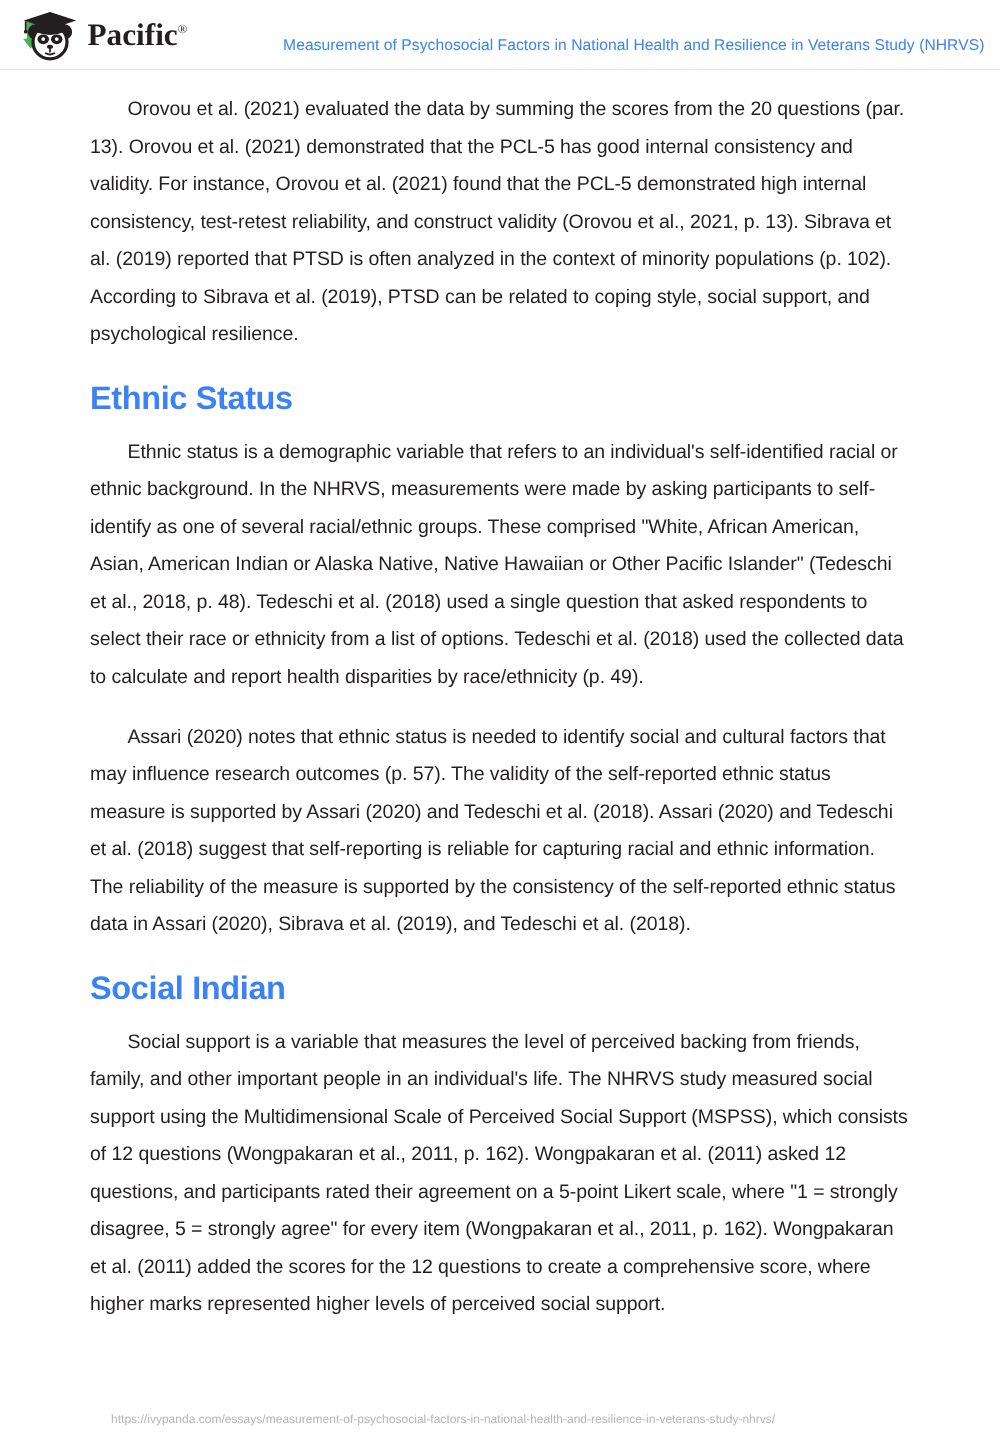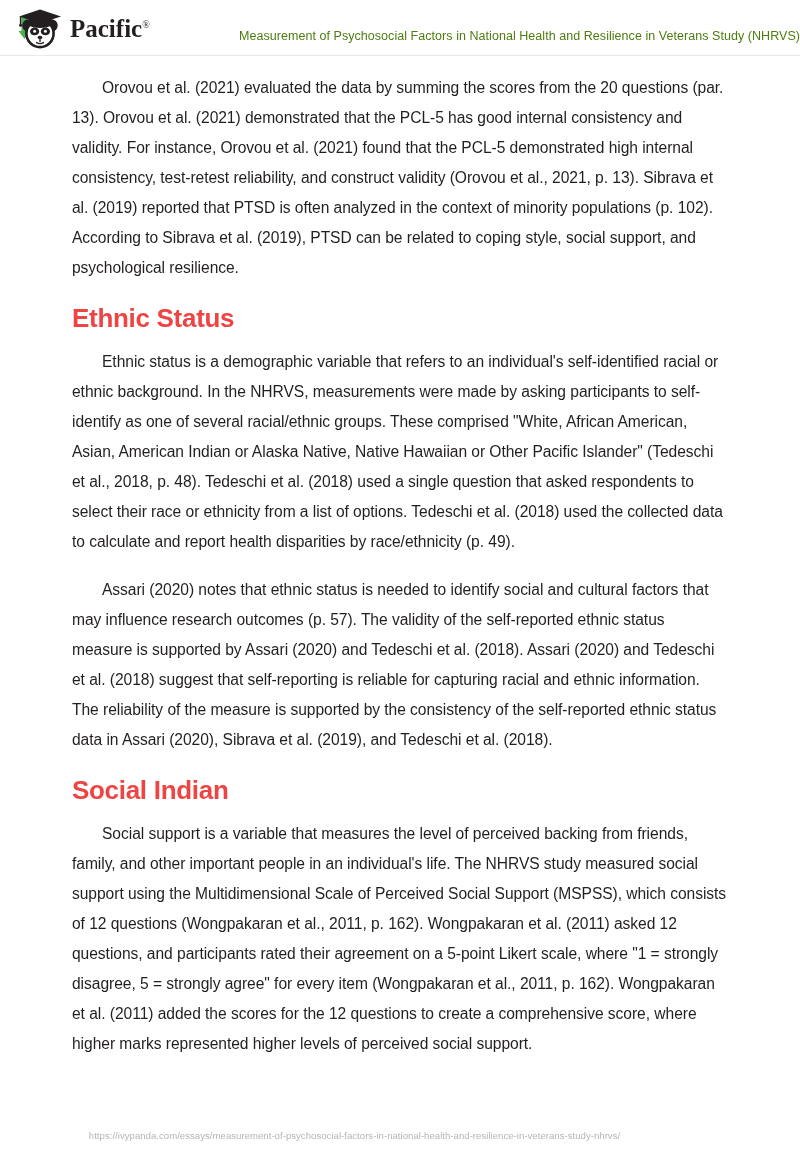--- a/index.html
+++ b/index.html
@@ -54,23 +54,23 @@
     line-height: 1;
     white-space: nowrap;
   }
   .brand-name sup {
     font-size: 10px;
     vertical-align: super;
     font-weight: 400;
   }
   .header-title {
     flex: 1 1 auto;
-    text-align: right;
+    text-align: center;
     font-size: 12.5px;
-    color: #4d7c0f;
+    color: #3b82f6;
     line-height: 1.3;
     white-space: nowrap;
     padding-left: 14px;
     letter-spacing: 0.05px;
     margin-top: 16px;
   }
   .header-rule {
     position: absolute;
     left: 0;
     top: 55px;
@@ -101,21 +101,21 @@
     letter-spacing: -0.05px;
   }
   p.para.no-indent {
     text-indent: 0;
   }
   h2.section-heading {
     margin: 16px 0 12px 0;
     font-size: 26px;
     line-height: 34px;
     font-weight: 700;
-    color: #ef4444;
+    color: #3b82f6;
     letter-spacing: -0.3px;
   }
 
   
   .page-footer {
     position: absolute;
     left: 0;
     bottom: 0;
     width: 709px;
     height: 52px;

